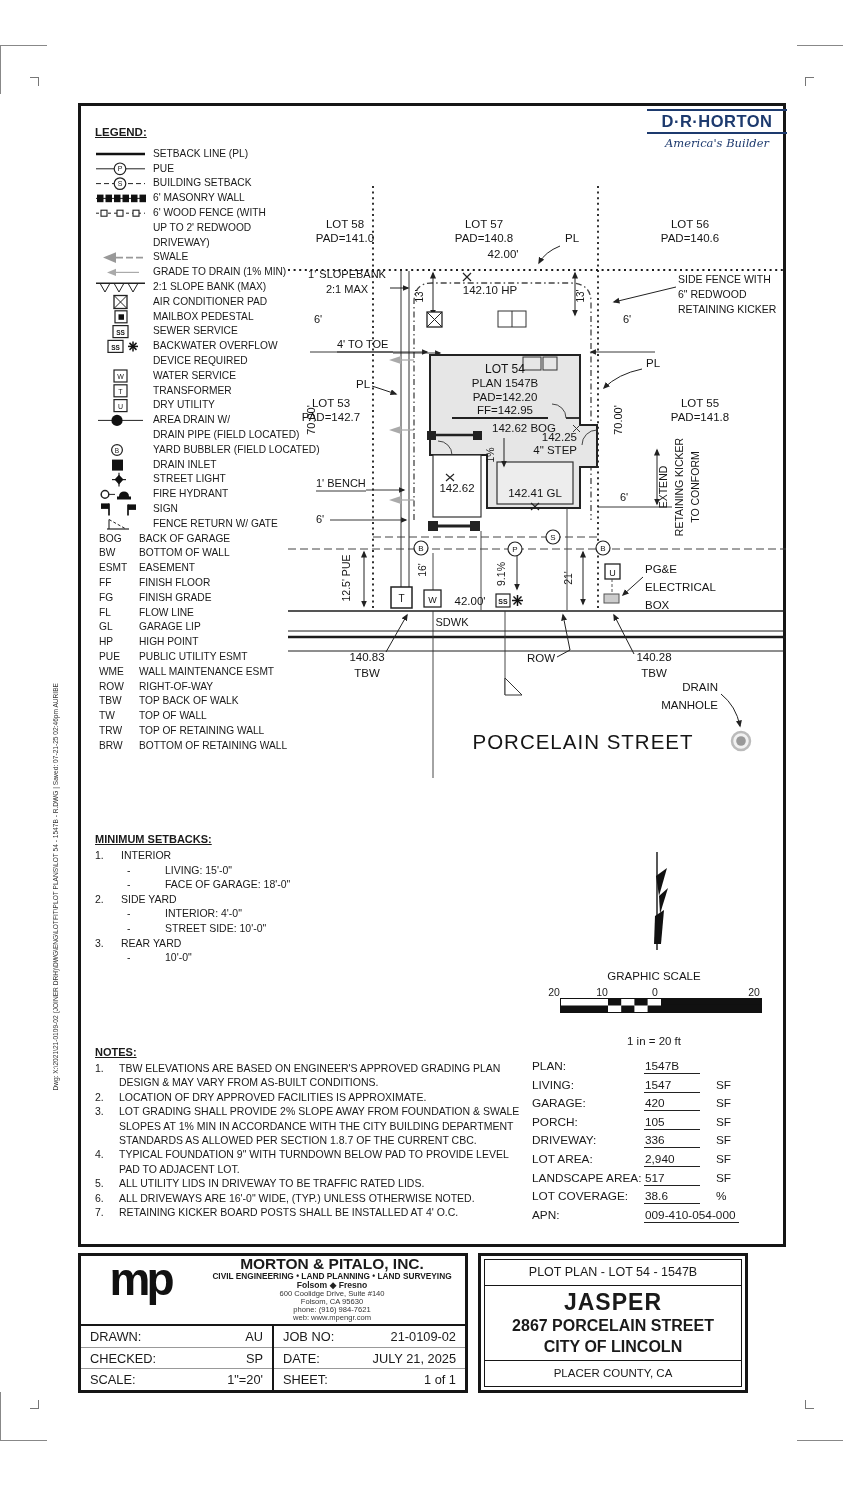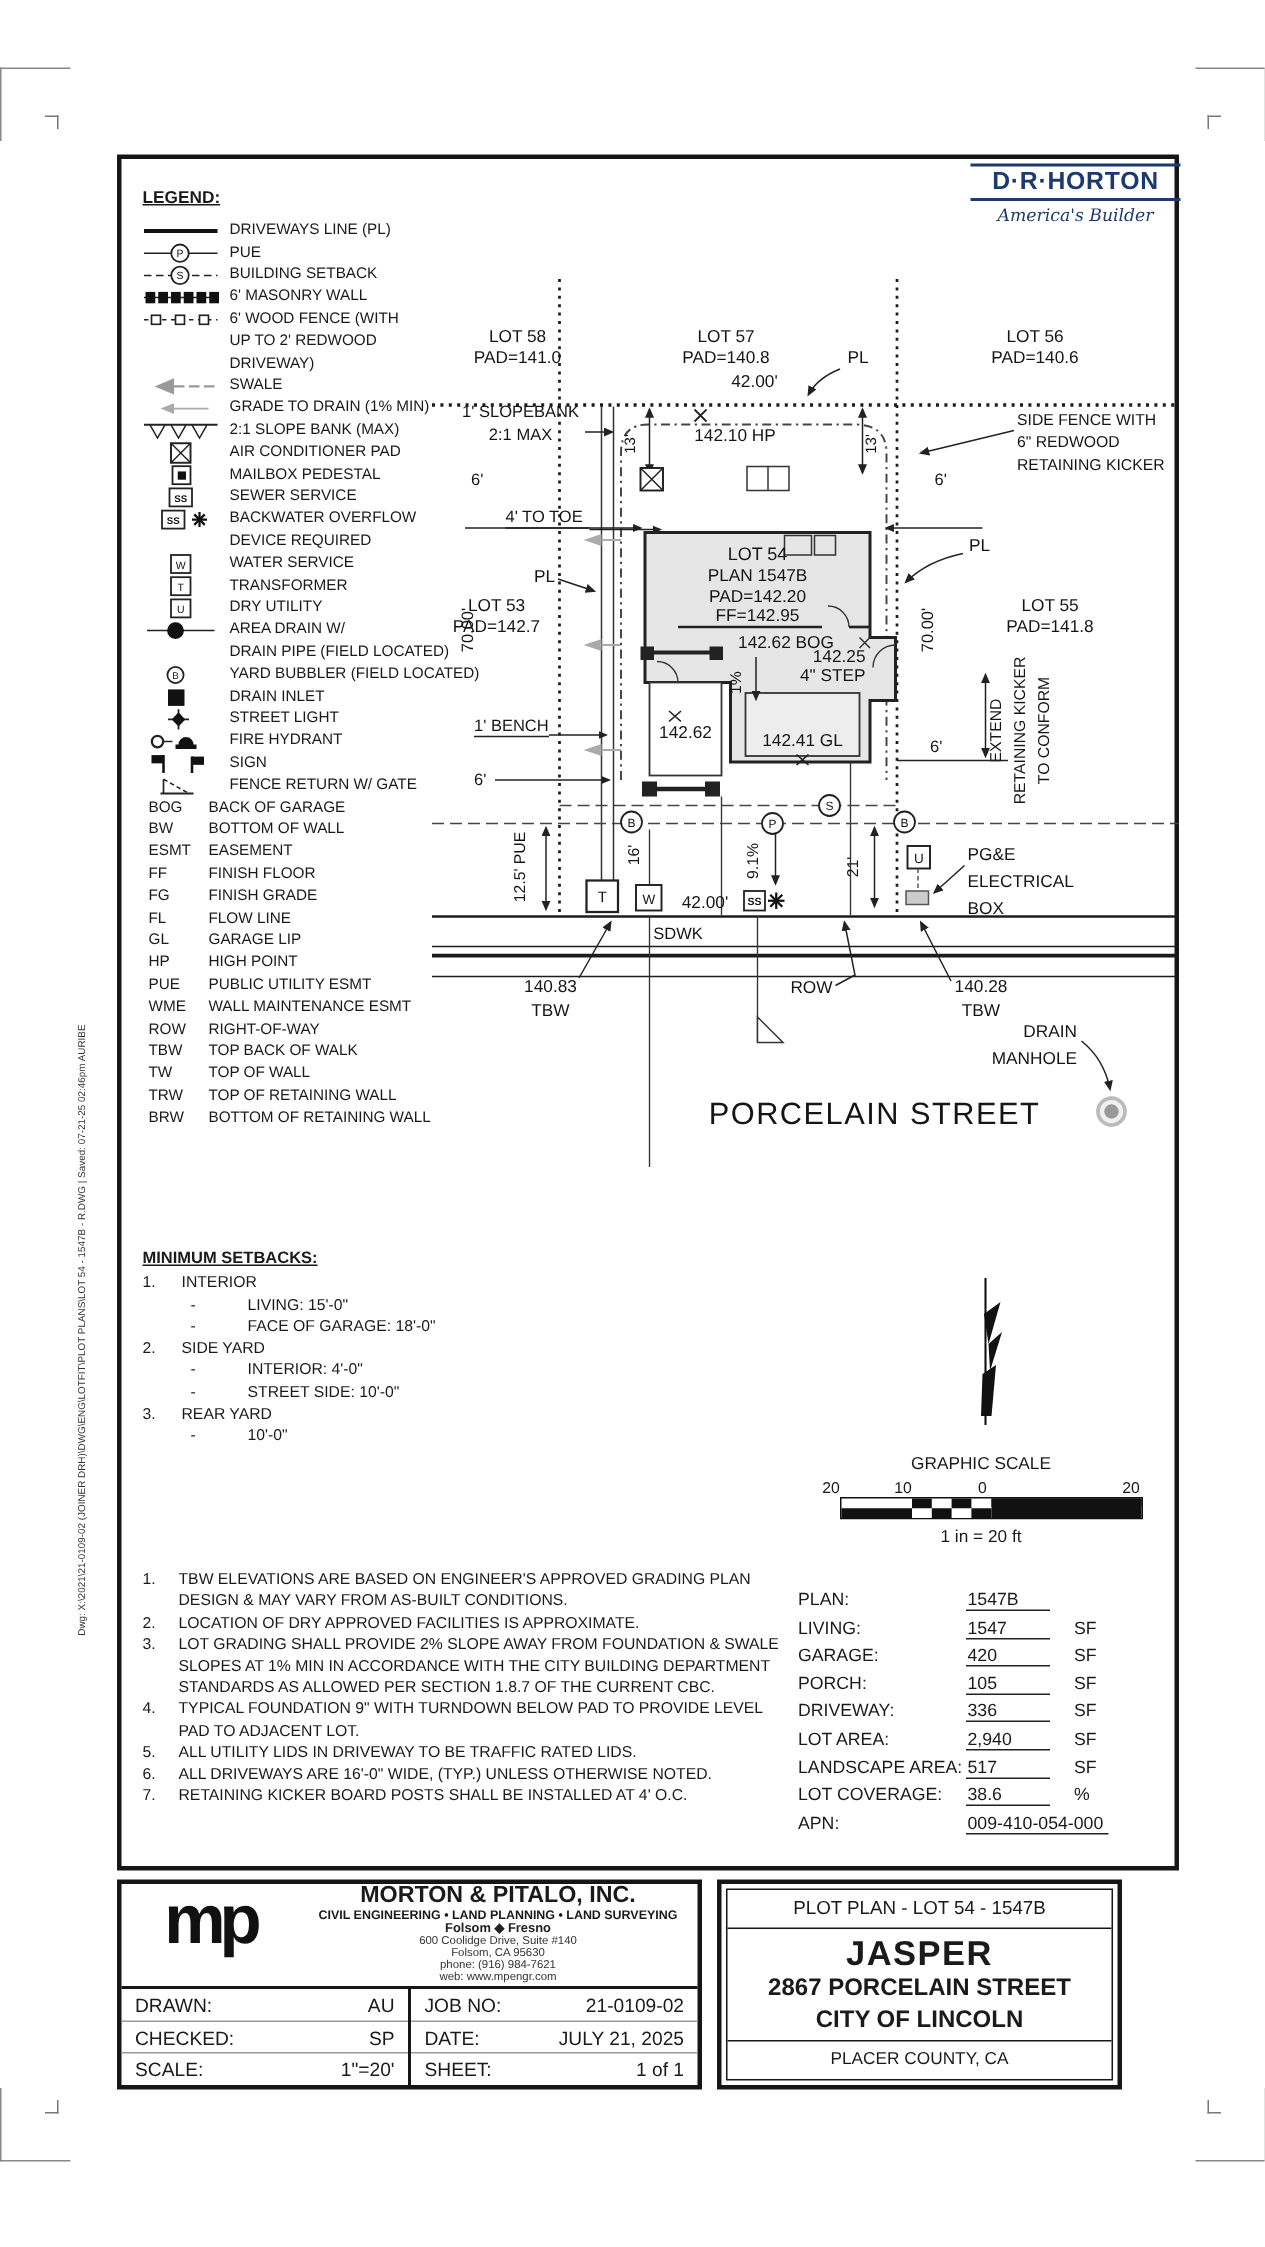--- a/index.html
+++ b/index.html
@@ -44,21 +44,21 @@
   #plan-table{left:532px;top:1059px;width:240px;}
   .pt-row{display:flex;align-items:baseline;height:18.6px;font-size:11.8px;}
   .pt-row .l{width:112px;flex:0 0 112px;}
   .pt-row .v{min-width:52px;border-bottom:1.2px solid #222;padding:0 3px 0 1px;}
   .pt-row .u{margin-left:16px;}
   
   #scale{left:540px;top:970px;width:228px;text-align:center;}
   #scale .gt{font-size:11.5px;margin-bottom:4px;}
   #scale .ticks{position:relative;height:12px;font-size:10.5px;}
   #scale .ticks span{position:absolute;transform:translateX(-50%);}
-  #scale .cap{font-size:11.5px;margin-top:1px;}
+  #scale .cap{font-size:11.5px;margin-top:18px;}
   
   #tb-left{left:78px;top:1253px;width:390px;height:140px;border:3px solid #161616;box-sizing:border-box;display:flex;flex-direction:column;}
   #tb-left .firm{height:68px;flex:0 0 68px;display:flex;align-items:flex-start;border-bottom:2px solid #161616;}
   .mp-logo{width:118px;text-align:center;font-weight:900;font-size:46px;line-height:46px;letter-spacing:-4px;color:#111;}
   .firm-info{flex:1;text-align:center;line-height:1.05;}
   .firm-info .n1{font-size:15.5px;font-weight:900;}
   .firm-info .n2{font-size:8.3px;font-weight:900;}
   .firm-info .n3{font-size:8.6px;font-weight:bold;color:#222;}
   .firm-info .n4{font-size:7.6px;color:#333;}
   #tb-left .fields{flex:1;display:flex;}
@@ -98,21 +98,21 @@
 <div class="abs" id="drh">
   <div class="nm">D·R·HORTON</div>
   <div class="tg">America's Builder</div>
 </div>
 
 <div class="abs" id="legend">
   <div class="ttl">LEGEND:</div>
   <div>
 
   <div class="lg-row">
-        <span class="lbl">DRIVEWAYS LINE (PL)</span>
+        <span class="lbl">SETBACK LINE (PL)</span>
       </div>
       <div class="lg-row">
         <span class="lbl">PUE</span>
       </div>
       <div class="lg-row">
         <span class="lbl">BUILDING SETBACK</span>
       </div>
       <div class="lg-row">
         <span class="lbl">6' MASONRY WALL</span>
       </div>
@@ -633,20 +633,21 @@
       <rect x="74.4" y="1" width="13.2" height="6.5" fill="#111"></rect>
     <rect x="61.2" y="7.5" width="13.2" height="6.5" fill="#111"></rect>
       <rect x="87.6" y="7.5" width="13.4" height="6.5" fill="#111"></rect>
     <rect x="101" y="1" width="100" height="13" fill="#111"></rect>
     <rect x="101" y="1" width="100" height="5.5" fill="#111"></rect>
   </svg>
   <div class="cap">1 in =  20 ft</div>
 </div>
 
 <div class="abs" id="notes">
+  <div class="blk-ttl">NOTES:</div>
   <div>
 
   <div class="nt-row">
         <span class="nm">1.</span>
         <span>TBW ELEVATIONS ARE BASED ON ENGINEER'S APPROVED GRADING PLAN DESIGN &amp; MAY VARY FROM AS-BUILT CONDITIONS.</span>
       </div>
       <div class="nt-row">
         <span class="nm">2.</span>
         <span>LOCATION OF DRY APPROVED FACILITIES IS APPROXIMATE.</span>
       </div>

